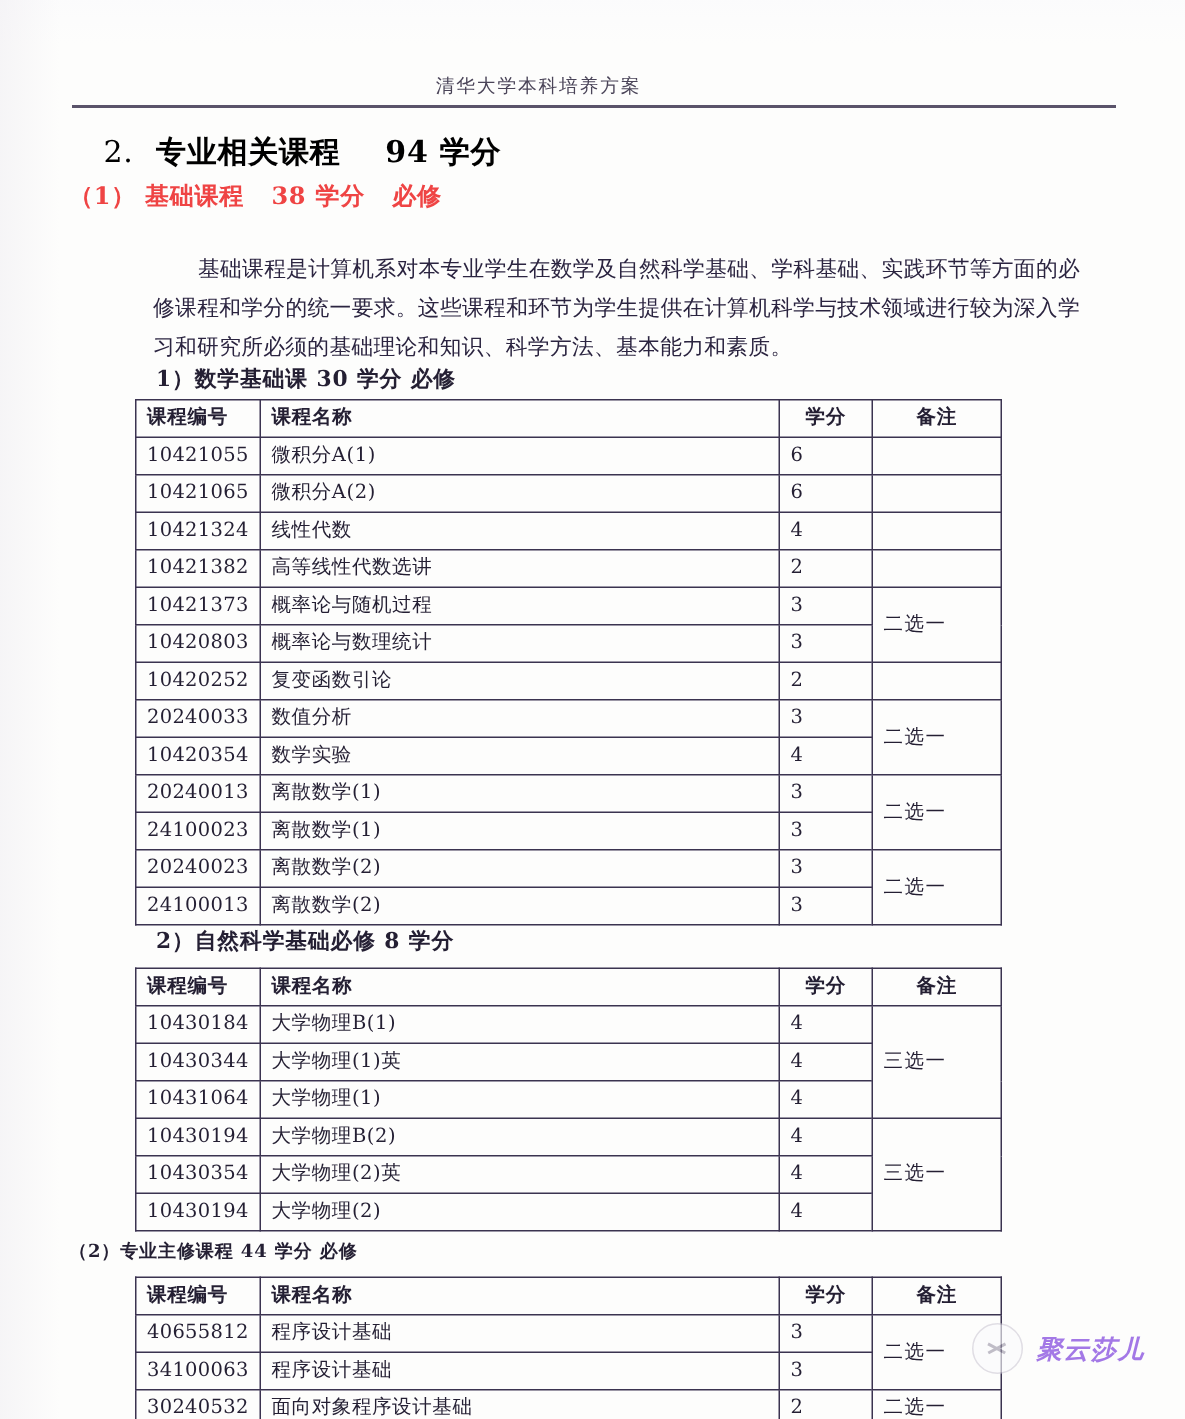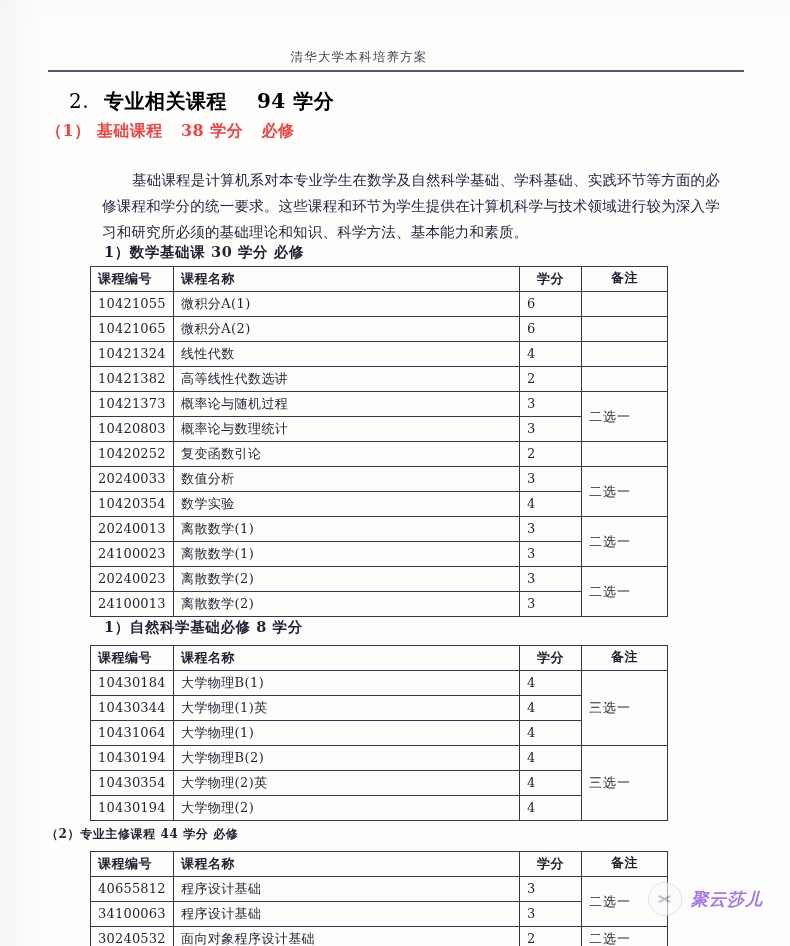--- a/index.html
+++ b/index.html
@@ -131,21 +131,21 @@
     overflow: hidden;
     white-space: nowrap;
   }
   .course-table thead th {
     font-weight: bold;
     letter-spacing: 0.5px;
   }
   .col-code   { width: 83px; }
   .col-name   { width: 346px; }
   .col-credit { width: 62px; text-align: center !important; }
-  .col-note   { width: 86px; text-align: center !important; font-family: Liberation Mono, monospace; }
+  .col-note   { width: 86px; text-align: center !important; }
 
   .cell-code   { font-size: 12.5px; letter-spacing: 0.2px; }
   .cell-name   { font-size: 13.5px; letter-spacing: 0.4px; }
   .cell-credit { text-align: center; }
   .cell-note   { text-align: center; font-size: 13px; letter-spacing: 1px; }
 
   
   .watermark {
     position: absolute;
     left: 648px;
@@ -301,21 +301,21 @@
           <td class="cell-note" rowspan="2">二选一</td>
         </tr>
         <tr>
           <td class="cell-code">24100013</td>
           <td class="cell-name">离散数学(2)</td>
           <td class="cell-credit">3</td>
         </tr>
       </tbody>
   </table>
 
-  <div class="sub-head sh-science">1）自然科学基础必修   8 学分</div>
+  <div class="sub-head sh-science">2）自然科学基础必修   8 学分</div>
 
   <table class="course-table t-science">
     <colgroup>
       <col class="col-code">
         <col class="col-name">
         <col class="col-credit">
         <col class="col-note">
     </colgroup>
     <thead>
       <tr>

